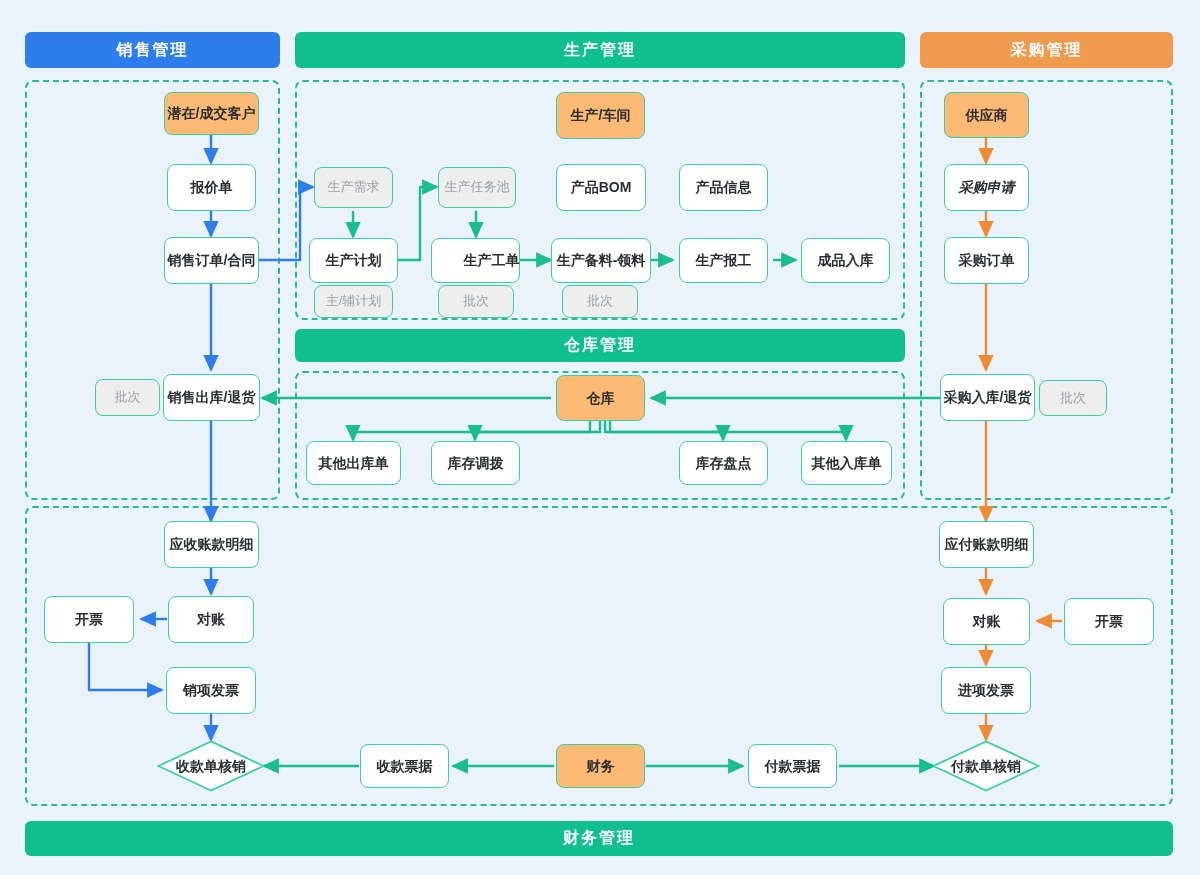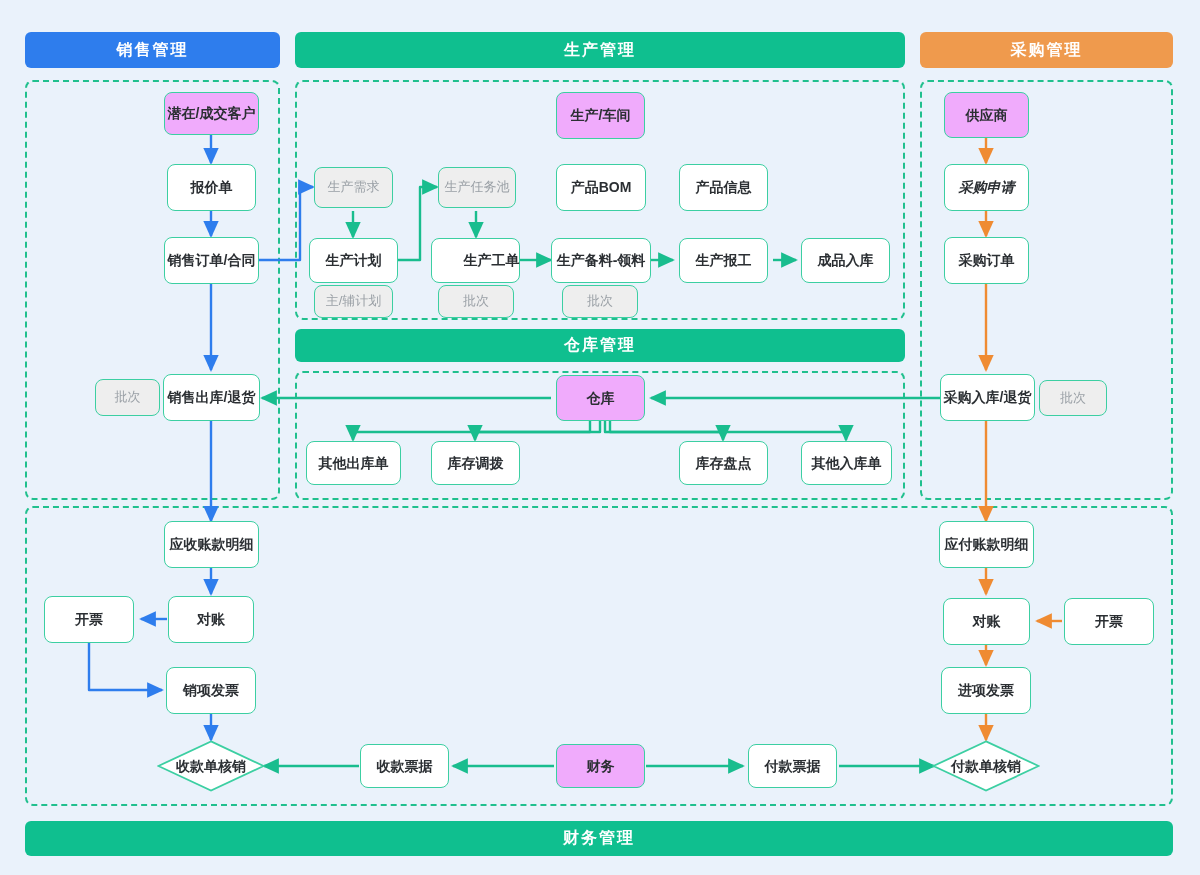--- a/index.html
+++ b/index.html
@@ -44,21 +44,21 @@
     border-radius:8px;
     background:#ffffff;
     color:#2b2f33;
     font-size:14px;
     font-weight:bold;
     display:flex;align-items:center;justify-content:center;
     text-align:center;
     line-height:1.15;
     white-space:nowrap;
   }
-  .node.mint{background:#f0abfc;}
+  .node.mint{background:#fdba74;}
   .node.tag{
     background:#eeeeee;
     color:#9aa0a6;
     font-weight:normal;
     font-size:13px;
   }
   .node.diamond{
     border:none;background:transparent;
   }
   .diamond .dshape{

